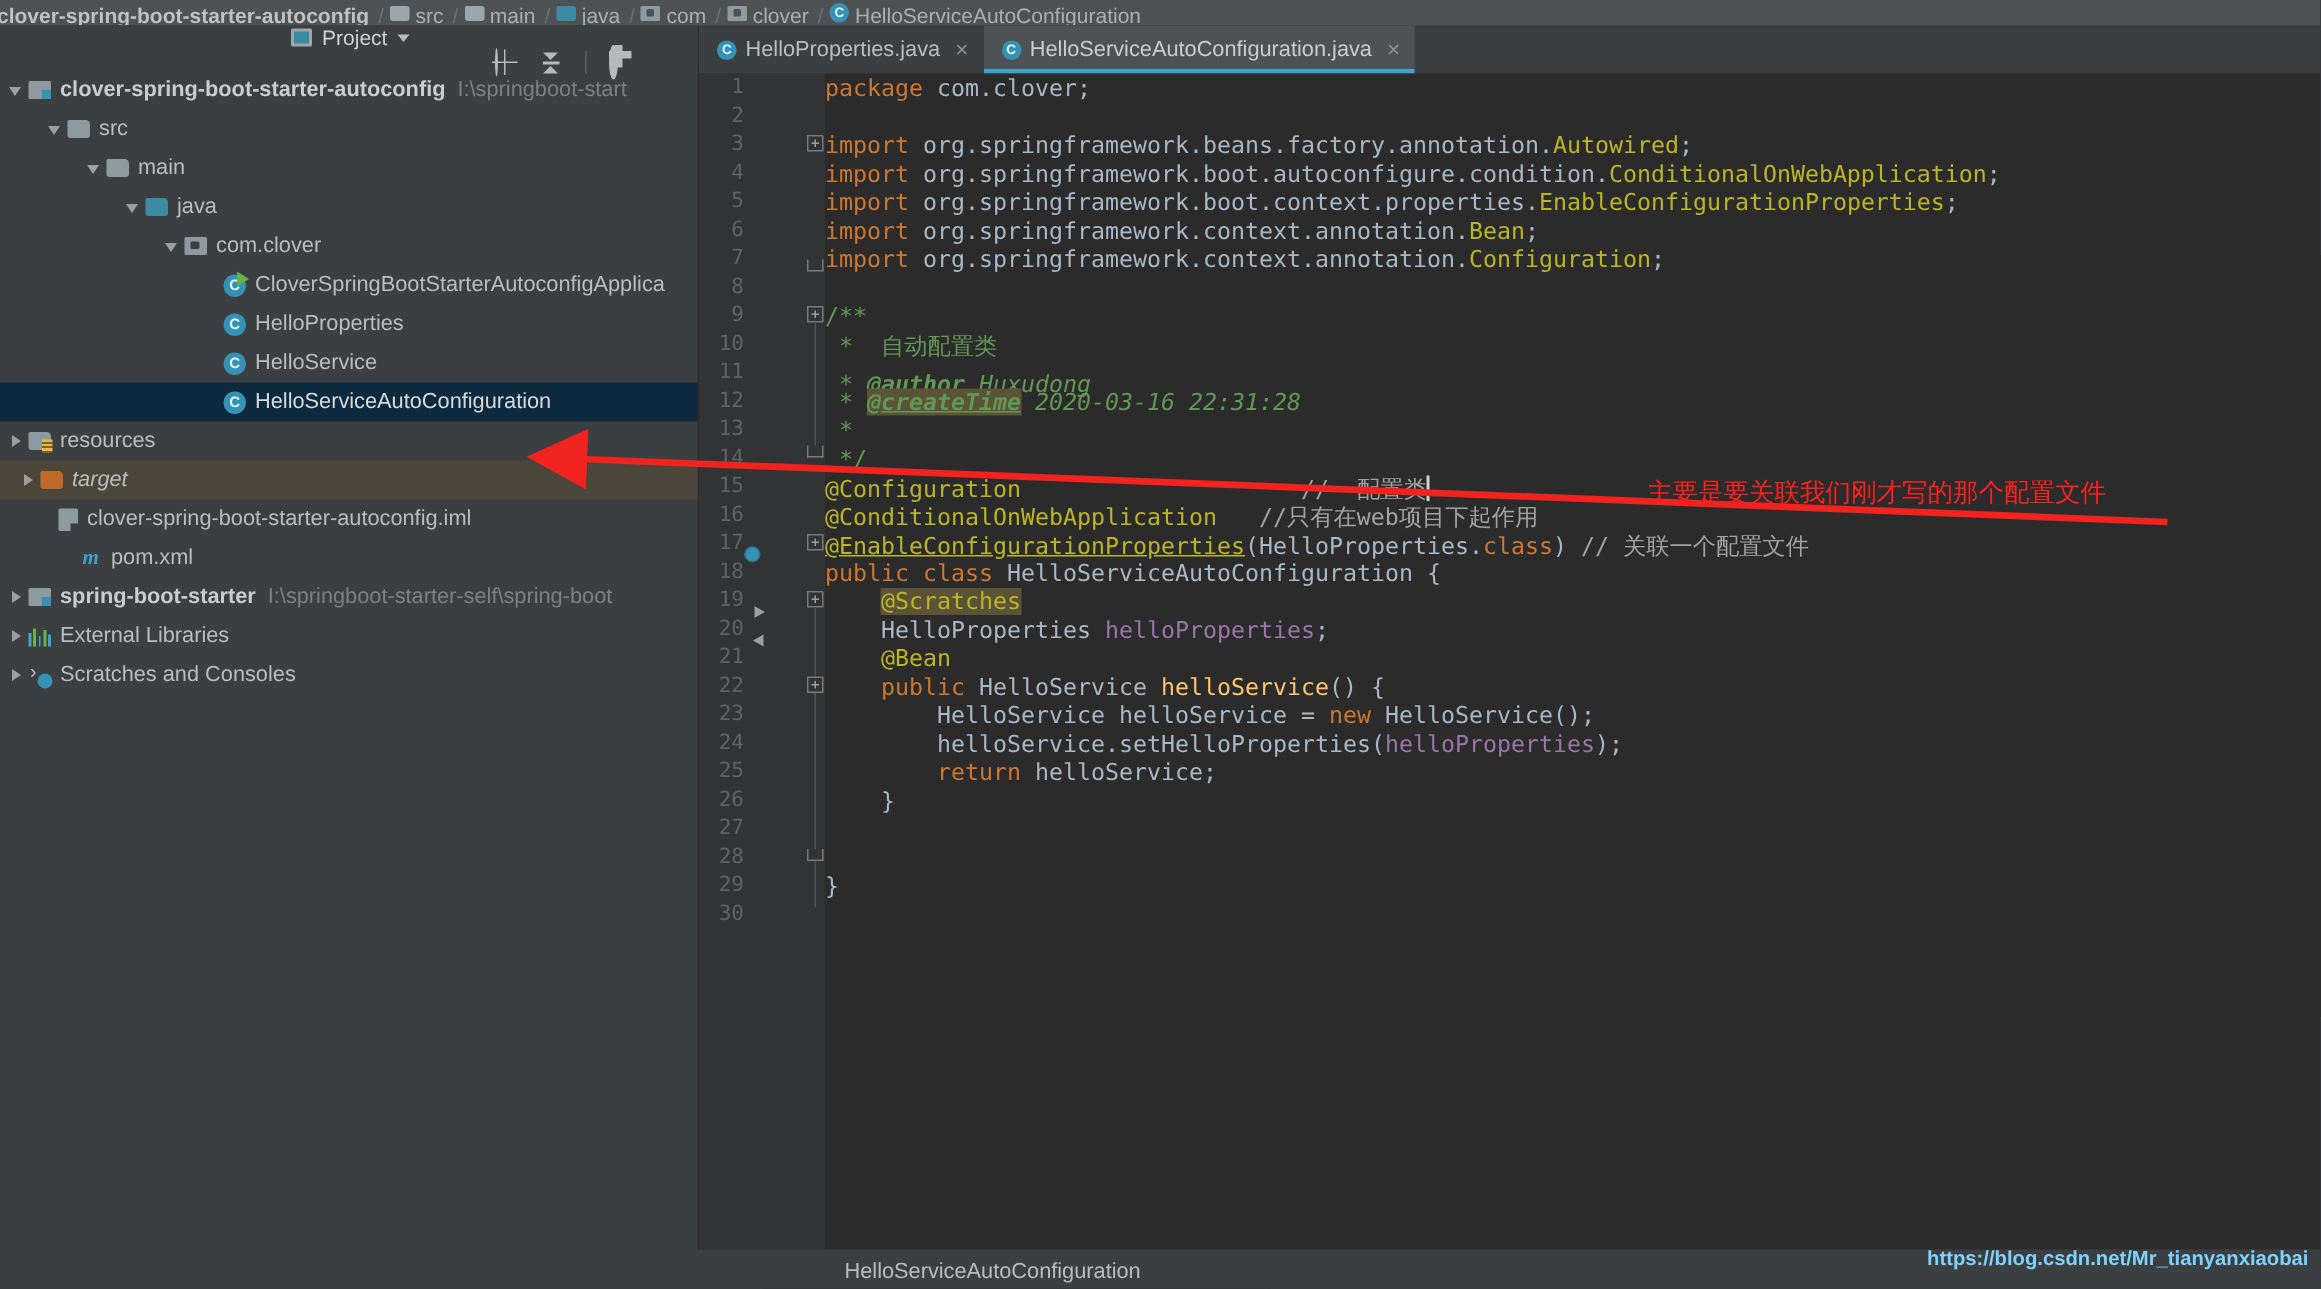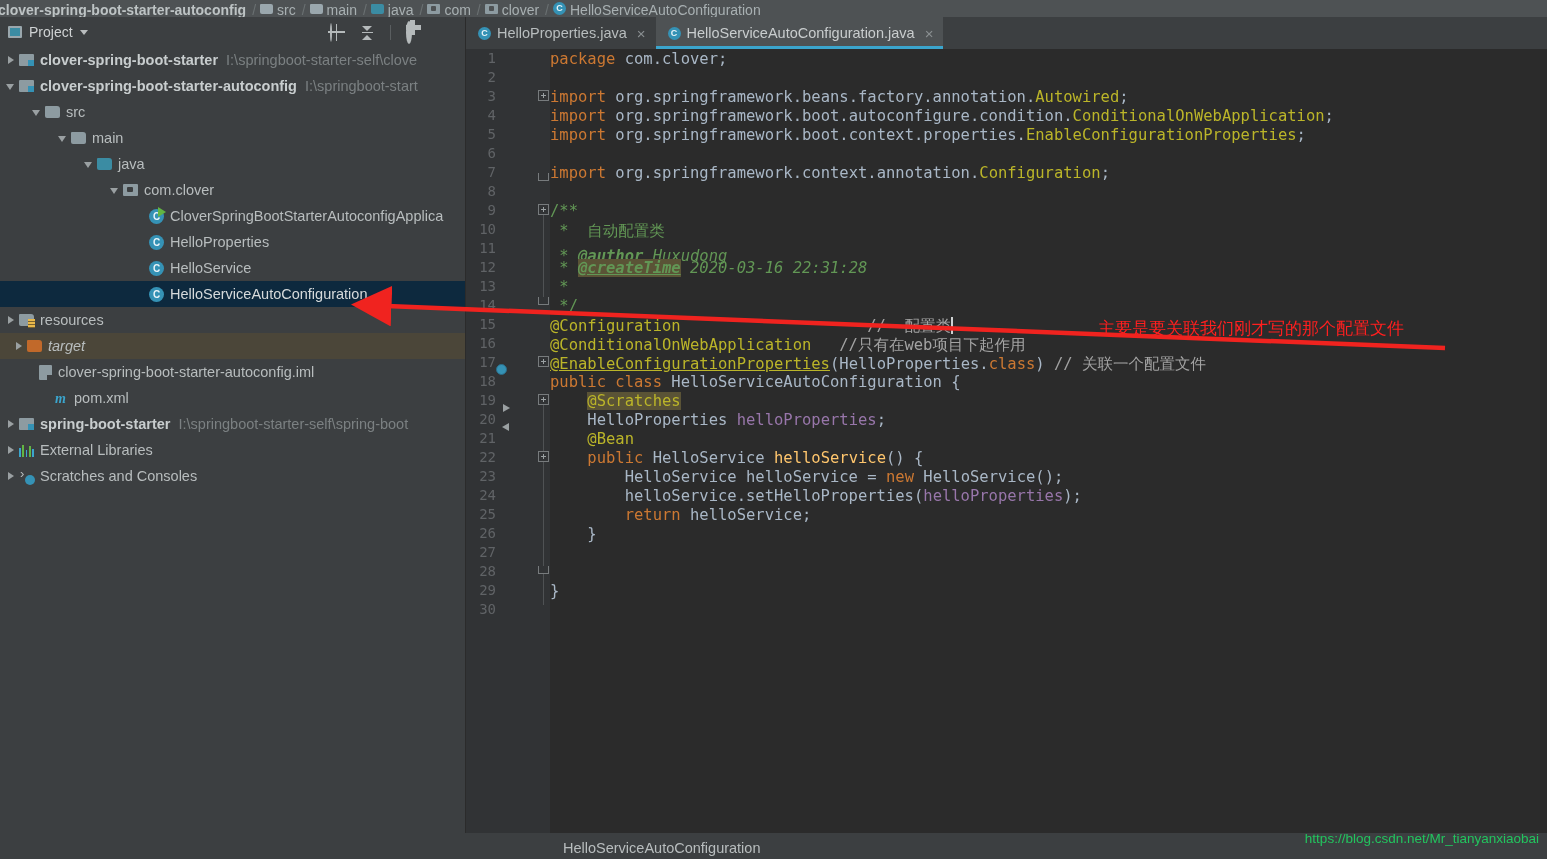--- a/index.html
+++ b/index.html
@@ -31,20 +31,21 @@
               font-size: 9px; line-height: 13px; text-align: center; font-weight: bold; }
 
   
   .project-panel {
     position: absolute; left: 0; top: 17px; width: 466px; height: 842px;
     background: #3c3f41; border-right: 1px solid #2b2b2b;
   }
   .pp-header {
     height: 30px; display: flex; align-items: center; padding: 0 6px 0 8px;
     background: #3c3f41;
+    flex-direction: column;
   }
   .pp-title { display: flex; align-items: center; gap: 7px; font-size: 14px; color: #cfd2d3; }
   .ic-window { width: 14px; height: 12px; background: #3b8ca3; border: 2px solid #9aa7ad; border-radius: 1px; }
   .caret-down { width: 0; height: 0; border-left: 4px solid transparent; border-right: 4px solid transparent;
                 border-top: 5px solid #b9bdbe; }
   .pp-tools { margin-left: auto; display: flex; align-items: center; gap: 14px; padding-right: 6px; }
   .tool-ic { width: 17px; height: 17px; position: relative; cursor: pointer; }
   .ic-locate { border: 1.6px solid #b5babb; border-radius: 50%; width: 13px; height: 13px; margin: 2px; }
   .ic-locate::before, .ic-locate::after { content:""; position:absolute; background:#b5babb; }
   .ic-locate::before { left: 0px; top: 7.6px; width: 17px; height: 1.6px; }
@@ -163,21 +164,21 @@
            vertical-align: -3px; }
 
   
   .red-note { position: absolute; color: #ff1f1f; font-size: 17px; white-space: nowrap;
               font-family: "DejaVu Sans", sans-serif; }
   svg.arrow-svg { position: absolute; left: 0; top: 0; pointer-events: none; }
 
   
   .bottom-strip { position: absolute; left: 0; top: 833px; width: 1547px; height: 26px; background: #3c3f41; }
   .status-text { position: absolute; left: 563px; top: 840px; font-size: 14.5px; color: #b8bdbe; }
-  .watermark { position: absolute; right: 8px; top: 831px; font-size: 13.5px; color: #22c55e; }
+  .watermark { position: absolute; right: 8px; top: 831px; font-size: 13.5px; color: #7dd3fc; font-weight: bold; }
   .editor-hsep { position: absolute; left: 466px; top: 833px; width: 1081px; height: 1px; background: #2b2b2b; }
 </style>
 </head>
 <body>
 
 <div id="app">
 
   <div class="breadcrumb-bar">
     <div class="bc-item" style="margin-left:-4px">
       <span class="lbl bc-bold">clover-spring-boot-starter-autoconfig</span>
@@ -230,26 +231,20 @@
             <i class="b"></i>
         </span>
         <span class="vdiv"></span>
         <span class="tool-ic"><span class="ic-gear"></span></span>
         <span class="tool-ic"><span class="ic-min"></span></span>
       </div>
     </div>
 
     <div class="tree">
 
-      <div class="row" style="padding-left:4px">
-        <span class="arrow r"></span>
-        <span class="node-ic ic-module"></span>
-        <span class="bold-name">clover-spring-boot-starter</span>
-        <span class="path-hint">I:\springboot-starter-self\clove</span>
-      </div>
 
       <div class="row" style="padding-left:4px">
         <span class="arrow d"></span>
         <span class="node-ic ic-module"></span>
         <span class="bold-name">clover-spring-boot-starter-autoconfig</span>
         <span class="path-hint">I:\springboot-start</span>
       </div>
 
       <div class="row" style="padding-left:30px">
         <span class="arrow d"></span>
@@ -483,20 +478,21 @@
         <span class="fold-brace" style="top:517px"></span>
       </div>
     </div>
 
     <div class="code-area">
       <div class="cl" style="top:1px"><span class="k">package</span> <span class="id">com.clover</span><span class="brace-b">;</span></div>
       <div class="cl" style="top:20px"></div>
       <div class="cl" style="top:39px"><span class="k">import</span> <span class="id">org.springframework.beans.factory.annotation.</span><span class="an">Autowired</span><span class="brace-b">;</span></div>
       <div class="cl" style="top:58px"><span class="k">import</span> <span class="id">org.springframework.boot.autoconfigure.condition.</span><span class="an">ConditionalOnWebApplication</span><span class="brace-b">;</span></div>
       <div class="cl" style="top:77px"><span class="k">import</span> <span class="id">org.springframework.boot.context.properties.</span><span class="an">EnableConfigurationProperties</span><span class="brace-b">;</span></div>
+      <div class="cl" style="top:96px"><span class="k">import</span> <span class="id">org.springframework.context.annotation.</span><span class="an">Bean</span><span class="brace-b">;</span></div>
       <div class="cl" style="top:115px"><span class="k">import</span> <span class="id">org.springframework.context.annotation.</span><span class="an">Configuration</span><span class="brace-b">;</span></div>
       <div class="cl" style="top:134px"></div>
       <div class="cl" style="top:153px"><span class="doc">/**</span></div>
       <div class="cl" style="top:172px"><span class="doc"> *  自动配置类</span></div>
       <div class="cl" style="top:198px"><span class="doc"> * </span><span class="doc-tag">@author</span><span class="doc" style="font-style:italic"> Huxudong</span></div>
       <div class="cl" style="top:210px"><span class="doc"> * </span><span class="doc-tag hl-ident">@createTime</span><span class="doc" style="font-style:italic"> 2020-03-16 22:31:28</span></div>
       <div class="cl" style="top:229px"><span class="doc"> *</span></div>
       <div class="cl" style="top:248px"><span class="doc"> */</span></div>
       <div class="cl" style="top:267px"><span class="an">@Configuration</span><span class="cm">                    //  配置类</span><span class="caret"></span></div>
       <div class="cl" style="top:286px"><span class="an">@ConditionalOnWebApplication</span><span class="cm">   //只有在web项目下起作用</span></div>

